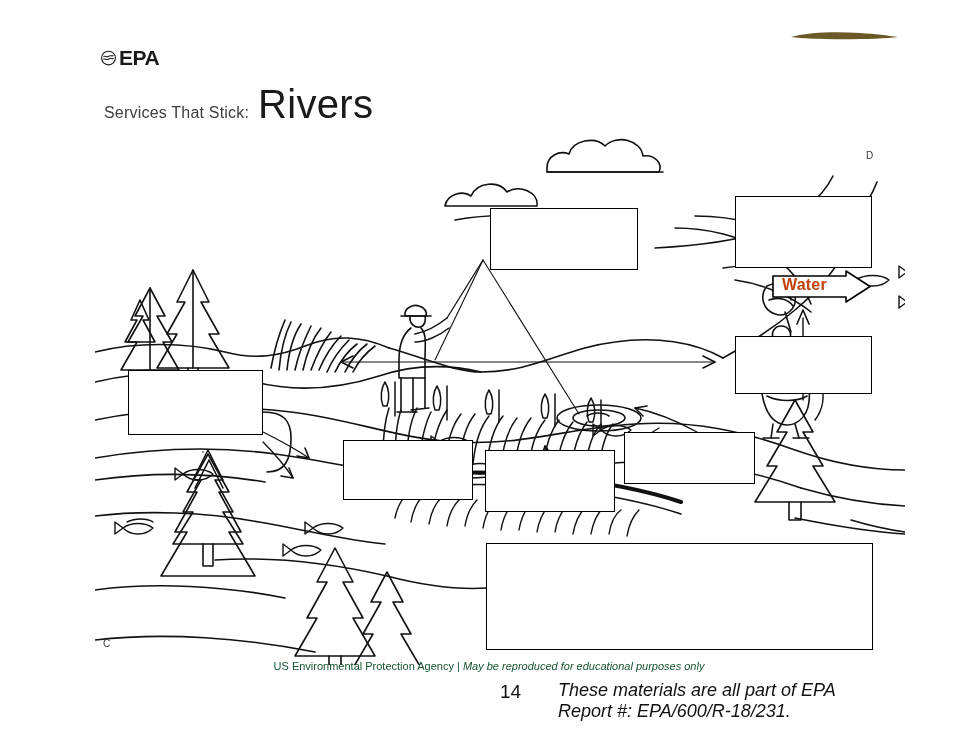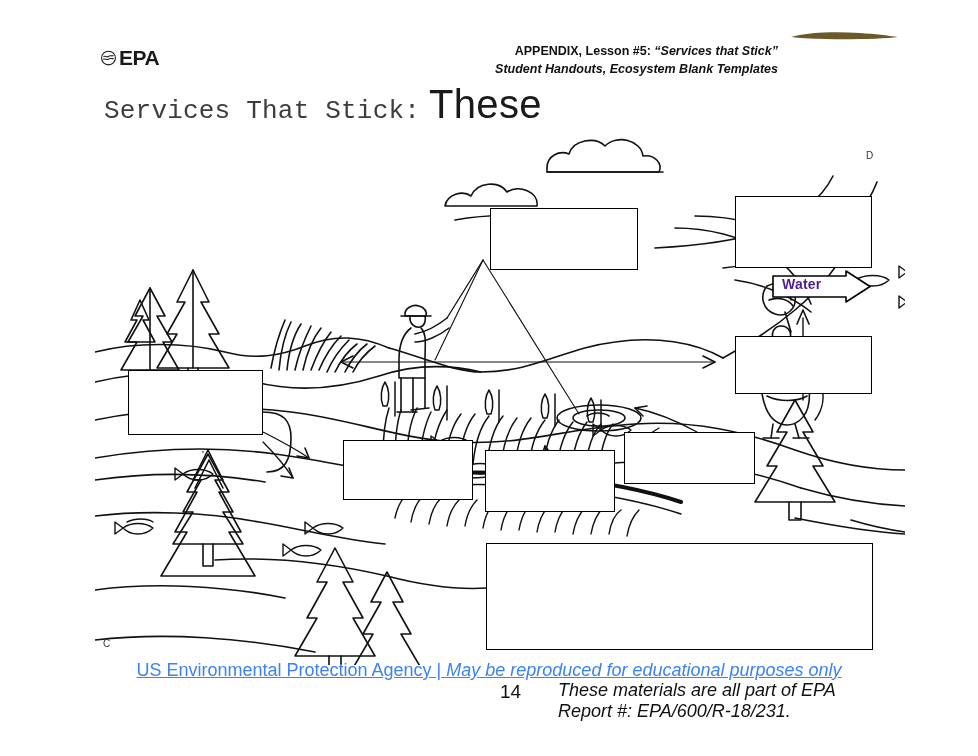--- a/index.html
+++ b/index.html
@@ -67,22 +67,22 @@
 
   
   .title-row {
     position: absolute;
     left: 104px;
     top: 82px;
     display: flex;
     align-items: baseline;
   }
   .title-prefix {
-    font-family: Liberation Mono, monospace;
-    font-size: 26px;
+    font-family: Liberation Sans, sans-serif;
+    font-size: 16px;
     color: #3d3d3d;
     letter-spacing: 0.2px;
   }
   .title-main {
     font-family: "Liberation Sans", sans-serif;
     font-size: 40px;
     color: #1a1a1a;
     margin-left: 9px;
     letter-spacing: 0.3px;
   }
@@ -111,23 +111,23 @@
     left: 772px;
     top: 270px;
     width: 100px;
     height: 33px;
   }
   .water-arrow .label {
     position: absolute;
     left: 10px;
     top: 6px;
     font-family: "Liberation Sans", sans-serif;
-    font-size: 14px;
+    font-size: 16px;
     font-weight: bold;
-    color: #4c1d95;
+    color: #c2410c;
     letter-spacing: 0.2px;
   }
 
   
   .corner-letter {
     position: absolute;
     font-family: "Liberation Sans", sans-serif;
     font-size: 10px;
     color: #333;
   }
@@ -135,23 +135,22 @@
   
   .footer {
     position: absolute;
     left: 0;
     top: 660px;
     width: 978px;
     text-align: center;
   }
   .footer-line1 {
     font-family: "Liberation Sans", sans-serif;
-    font-size: 18px;
-    color: #3b82f6;
-    text-decoration: underline;
+    font-size: 11px;
+    color: #14532d;
   }
   .footer-line1 .ital { font-style: italic; }
   .page-number {
     position: absolute;
     left: 500px;
     top: 681px;
     font-family: "Liberation Sans", sans-serif;
     font-size: 19px;
     color: #111;
   }
@@ -180,28 +179,24 @@
     <span class="epa-seal">
       <svg width="17" height="17" viewBox="0 0 17 17">
         <path d="M8.5 1.2 C4.6 1.2 1.6 4.1 1.6 8 C1.6 11.9 4.6 14.9 8.5 14.9 C12.4 14.9 15.4 11.9 15.4 8 C15.4 4.1 12.4 1.2 8.5 1.2 Z" fill="none" stroke="#1a1a1a" stroke-width="1.1"></path>
         <path d="M3.4 6.6 C5.2 5.2 7.0 8.0 8.6 6.4 C10.0 5.0 11.8 6.4 13.6 5.6" fill="none" stroke="#1a1a1a" stroke-width="1.1"></path>
         <path d="M3.2 9.3 C5.0 8.0 7.0 10.6 8.6 9.1 C10.1 7.7 11.9 9.1 13.7 8.4" fill="none" stroke="#1a1a1a" stroke-width="1.1"></path>
       </svg>
     </span>
     <span class="epa-word">EPA</span>
   </div>
 
-  <div class="appendix-block">
-    <div class="line1"><span>APPENDIX, Lesson #5: </span><span class="quoted">“Services that Stick”</span></div>
-    <div>Student Handouts, Ecosystem Blank Templates</div>
-  </div>
 
   <div class="title-row">
     <span class="title-prefix">Services That Stick:</span>
-    <span class="title-main">These</span>
+    <span class="title-main">Rivers</span>
   </div>
 
   <div class="scene">
     <svg width="810" height="545" viewBox="0 0 810 545">
       <g fill="none" stroke="#111111" stroke-width="1.6" stroke-linecap="round" stroke-linejoin="round">
 
         <path d="M452 48 C452 36 464 30 474 34 C478 20 500 16 510 26 C522 14 546 20 548 36 C560 34 568 44 564 52 L452 52 Z"></path>
         <path d="M350 86 C352 74 368 70 376 76 C382 62 404 60 412 72 C424 64 444 72 442 86 L350 86 Z"></path>
         <path d="M360 100 C392 94 432 94 462 100"></path>
         <path d="M452 52 L568 52"></path>

